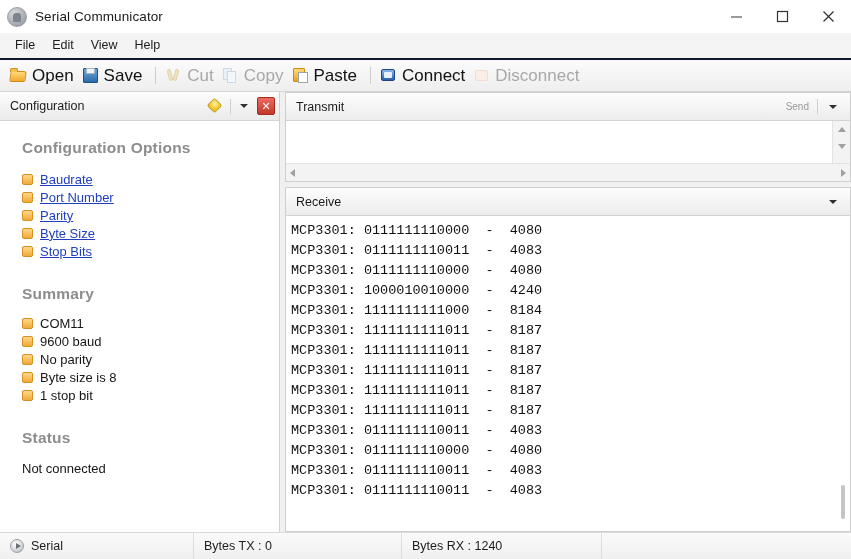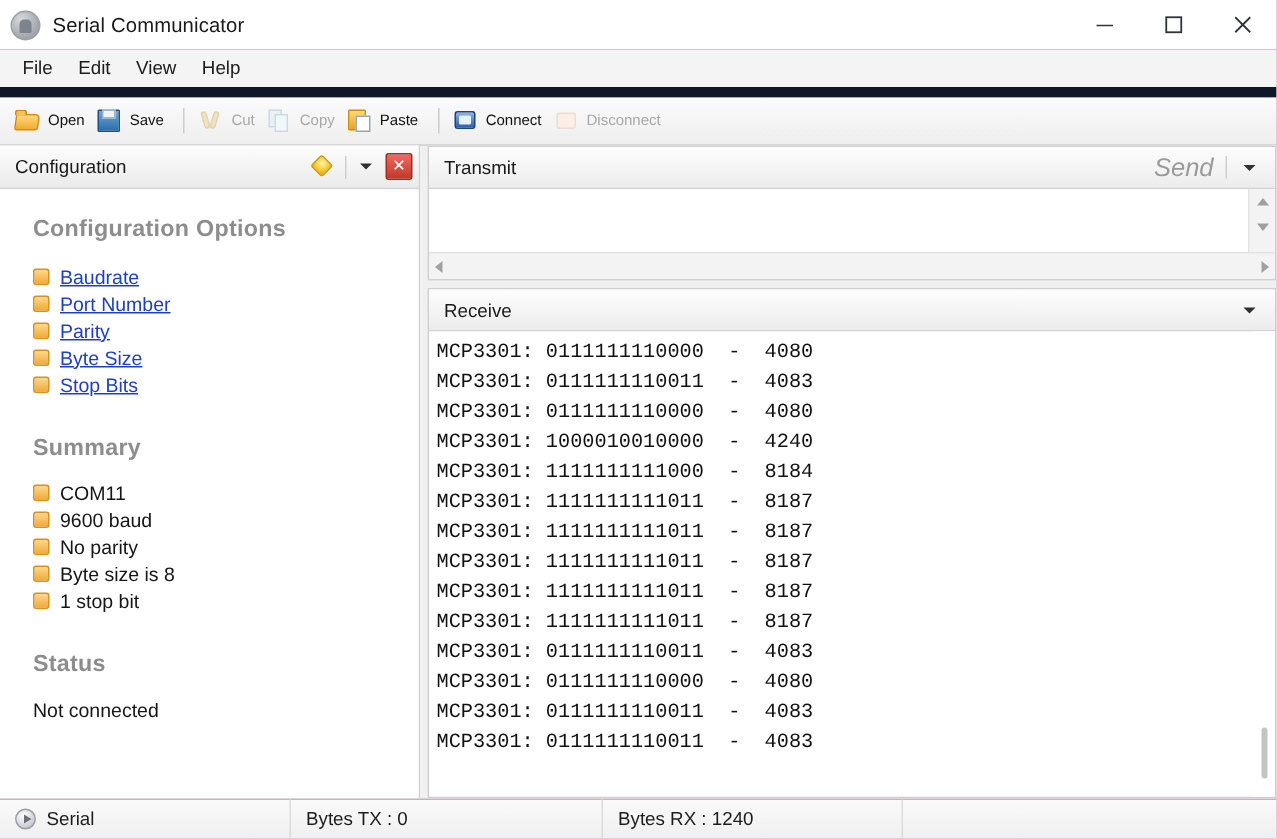--- a/index.html
+++ b/index.html
@@ -58,21 +58,21 @@
   }
   .win-btn svg { display: block; }
 
   
   .menubar {
     height: 25px;
     background: #f4f4f4;
     display: flex; align-items: center;
     padding-left: 9px;
     flex: 0 0 auto;
-    border-bottom: 7px solid #0f172a;
+    border-bottom: 2px solid #0f172a;
     text-align: center;
   }
   .menu-item {
     font-size: 12.5px;
     color: #1b1b1b;
     padding: 2px 9px 3px 6px;
     margin-right: 2px;
   }
 
   
@@ -81,21 +81,21 @@
     background: linear-gradient(#fbfbfb, #eeeeee);
     border-bottom: 1px solid #d6d6d6;
     display: flex; align-items: center;
     padding-left: 8px;
     flex: 0 0 auto;
     gap: 0px;
   }
   .tb-btn {
     display: flex; align-items: center;
     height: 24px; padding: 0 6px 0 2px;
-    font-size: 10px; color: #111;
+    font-size: 17px; color: #111;
     white-space: nowrap;
   }
   .tb-btn.disabled { color: #a8a8a8; }
   .tb-btn .ico {
     width: 17px; height: 17px;
     margin-right: 5px;
     position: relative; flex: 0 0 auto;
   }
   .tb-sep {
     width: 1px; height: 17px;
@@ -299,21 +299,21 @@
     height: 27px; flex: 0 0 auto;
     background: linear-gradient(#fdfdfd, #ececec);
     border-bottom: 1px solid #d3d3d3;
     display:flex; align-items:center;
     padding: 0 4px 0 10px;
   }
   .panel-title-text {
     font-size: 12.5px; color:#1a1a1a; flex:1 1 auto;
   }
   .send-label {
-    font-size: 17px; color:#9a9a9a; padding-right: 8px; font-style: italic;
+    font-size: 10px; color:#9a9a9a; padding-right: 8px;
   }
   .panel-sep { width:1px; height:15px; background:#cfcfcf; margin-right:7px; }
   .panel-caret { width: 16px; display:flex; justify-content:center; margin-right:5px; }
 
   
   .transmit-wrap { flex: 0 0 auto; }
   .tx-area {
     display:flex; height: 42px;
     background:#ffffff;
   }

